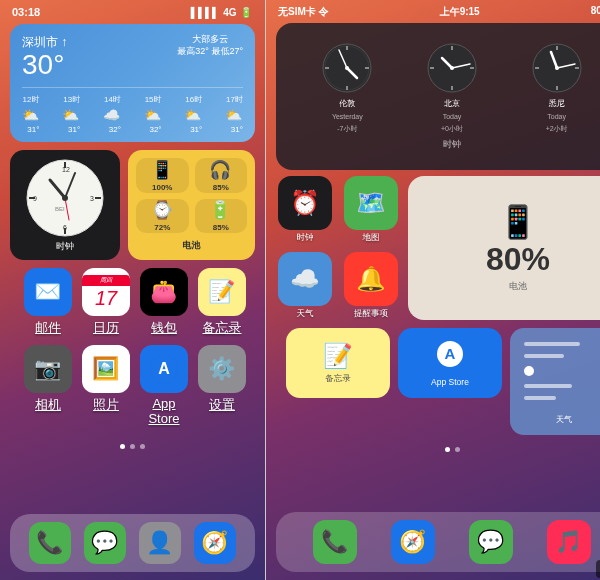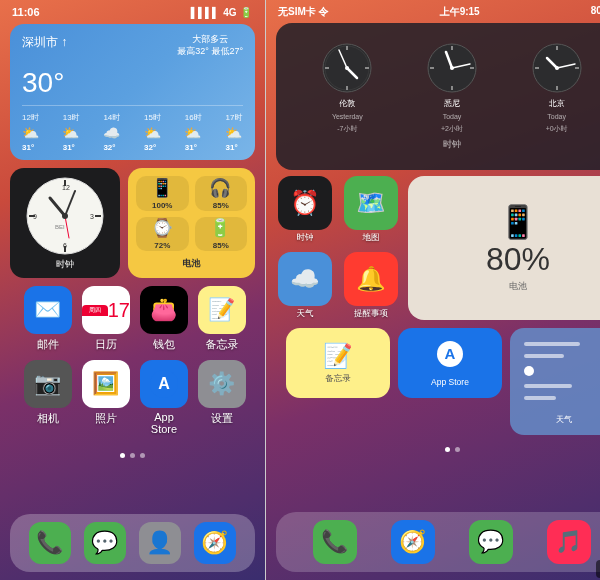--- a/index.html
+++ b/index.html
@@ -68,50 +68,49 @@
       align-items: flex-start;
     }
     .weather-city {
       font-size: 12px;
       font-weight: 500;
     }
     .weather-temp-big {
       font-size: 28px;
       font-weight: 200;
       line-height: 1;
-      margin-top: 18px;
     }
     .weather-desc {
       font-size: 9px;
       text-align: center;
       line-height: 1.3;
     }
     .weather-forecast {
       display: flex;
       justify-content: space-between;
       margin-top: 8px;
       padding-top: 6px;
       border-top: 1px solid rgba(255,255,255,0.3);
     }
     .forecast-item {
       display: flex;
       flex-direction: column;
-      align-items: flex-start;
+      align-items: flex-end;
       gap: 2px;
     }
     .forecast-time {
       font-size: 8px;
       opacity: 0.9;
     }
     .forecast-icon {
       font-size: 14px;
     }
     .forecast-temp {
       font-size: 8px;
-      font-weight: 700;
+      font-weight: 400;
     }
 
     
     .widget-row {
       display: flex;
       gap: 8px;
       margin-bottom: 8px;
     }
 
     .clock-widget {
@@ -177,24 +176,25 @@
       width: 48px;
       height: 48px;
       border-radius: 12px;
       display: flex;
       align-items: center;
       justify-content: center;
       font-size: 22px;
       overflow: hidden;
     }
     .app-label {
-      font-size: 11px;
+      font-size: 13px;
       color: white;
       text-align: center;
       text-shadow: 0 1px 2px rgba(0,0,0,0.5);
+      text-decoration: underline;
     }
 
     
     .page-dots {
       display: flex;
       justify-content: center;
       gap: 5px;
       padding: 4px 0;
     }
     .dot {
@@ -309,21 +309,21 @@
       border-radius: 16px;
       flex: 1;
       display: flex;
       flex-direction: column;
       align-items: center;
       justify-content: center;
       padding: 10px;
     }
     .battery-big-pct {
       font-size: 32px;
-      font-weight: 400;
+      font-weight: 700;
       color: #333;
     }
 
     
     .right-bottom-row {
       display: flex;
       gap: 8px;
       padding: 0 10px;
       margin-bottom: 8px;
     }
@@ -417,21 +417,21 @@
       padding: 2px 5px;
       border-radius: 4px;
     }
   </style>
 </head>
 <body>
 
 <div class="phone-left">
 
   <div class="status-bar">
-    <span>11:06</span>
+    <span>03:18</span>
     <div class="status-bar-right">
       <span>▌▌▌▌</span>
       <span>4G</span>
       <span>🔋</span>
     </div>
   </div>
 
   <div class="left-widgets">
     <div class="weather-widget">
       <div class="weather-top">
@@ -523,21 +523,21 @@
       </div>
     </div>
 
     <div class="app-grid-left">
       <div class="app-item">
         <div class="app-icon" style="background:#1a73e8;">✉️</div>
         <span class="app-label">邮件</span>
       </div>
       <div class="app-item">
         <div class="app-icon" style="background:white;">
-          <div style="display:flex;flex-direction:row;align-items:center;width:100%;height:100%;justify-content:center;">
+          <div style="display:flex;flex-direction:column;align-items:center;width:100%;height:100%;justify-content:center;font-style:italic;">
             <div style="background:#e03;color:white;width:100%;text-align:center;font-size:6px;border-radius:4px 4px 0 0;padding:1px 0;">周四</div>
             <div style="font-size:20px;color:#e03;line-height:1.2;">17</div>
           </div>
         </div>
         <span class="app-label">日历</span>
       </div>
       <div class="app-item">
         <div class="app-icon" style="background:#000;">👛</div>
         <span class="app-label">钱包</span>
       </div>
@@ -627,44 +627,44 @@
 
 
       <div class="clock-city-item">
         <svg width="52" height="52" viewBox="0 0 52 52">
           <circle cx="26" cy="26" r="24" fill="#2c2c2e" stroke="#555" stroke-width="1"></circle>
           <line x1="26" y1="4" x2="26" y2="8" stroke="#aaa" stroke-width="1.5"></line>
           <line x1="48" y1="26" x2="44" y2="26" stroke="#aaa" stroke-width="1.5"></line>
           <line x1="26" y1="48" x2="26" y2="44" stroke="#aaa" stroke-width="1.5"></line>
           <line x1="4" y1="26" x2="8" y2="26" stroke="#aaa" stroke-width="1.5"></line>
 
+          <line x1="26" y1="26" x2="16" y2="16" stroke="white" stroke-width="2.5" stroke-linecap="round"></line>
+          <line x1="26" y1="26" x2="44" y2="22" stroke="white" stroke-width="1.5" stroke-linecap="round"></line>
+          <circle cx="26" cy="26" r="2" fill="white"></circle>
+        </svg>
+        <span class="clock-city-name">北京</span>
+        <span class="clock-city-time">Today</span>
+        <span class="clock-city-time">+0小时</span>
+      </div>
+
+      <div class="clock-city-item">
+        <svg width="52" height="52" viewBox="0 0 52 52">
+          <circle cx="26" cy="26" r="24" fill="#2c2c2e" stroke="#555" stroke-width="1"></circle>
+          <line x1="26" y1="4" x2="26" y2="8" stroke="#aaa" stroke-width="1.5"></line>
+          <line x1="48" y1="26" x2="44" y2="26" stroke="#aaa" stroke-width="1.5"></line>
+          <line x1="26" y1="48" x2="26" y2="44" stroke="#aaa" stroke-width="1.5"></line>
+          <line x1="4" y1="26" x2="8" y2="26" stroke="#aaa" stroke-width="1.5"></line>
+
           <line x1="26" y1="26" x2="20" y2="10" stroke="white" stroke-width="2.5" stroke-linecap="round"></line>
           <line x1="26" y1="26" x2="44" y2="22" stroke="white" stroke-width="1.5" stroke-linecap="round"></line>
           <circle cx="26" cy="26" r="2" fill="white"></circle>
         </svg>
         <span class="clock-city-name">悉尼</span>
         <span class="clock-city-time">Today</span>
         <span class="clock-city-time">+2小时</span>
-      </div>
-
-      <div class="clock-city-item">
-        <svg width="52" height="52" viewBox="0 0 52 52">
-          <circle cx="26" cy="26" r="24" fill="#2c2c2e" stroke="#555" stroke-width="1"></circle>
-          <line x1="26" y1="4" x2="26" y2="8" stroke="#aaa" stroke-width="1.5"></line>
-          <line x1="48" y1="26" x2="44" y2="26" stroke="#aaa" stroke-width="1.5"></line>
-          <line x1="26" y1="48" x2="26" y2="44" stroke="#aaa" stroke-width="1.5"></line>
-          <line x1="4" y1="26" x2="8" y2="26" stroke="#aaa" stroke-width="1.5"></line>
-
-          <line x1="26" y1="26" x2="16" y2="16" stroke="white" stroke-width="2.5" stroke-linecap="round"></line>
-          <line x1="26" y1="26" x2="44" y2="22" stroke="white" stroke-width="1.5" stroke-linecap="round"></line>
-          <circle cx="26" cy="26" r="2" fill="white"></circle>
-        </svg>
-        <span class="clock-city-name">北京</span>
-        <span class="clock-city-time">Today</span>
-        <span class="clock-city-time">+0小时</span>
       </div>
     </div>
     <div class="clock-widget-label">时钟</div>
   </div>
 
   <div class="right-app-section">
     <div class="right-app-row">
 
       <div class="mini-apps">
         <div class="app-item-right">

